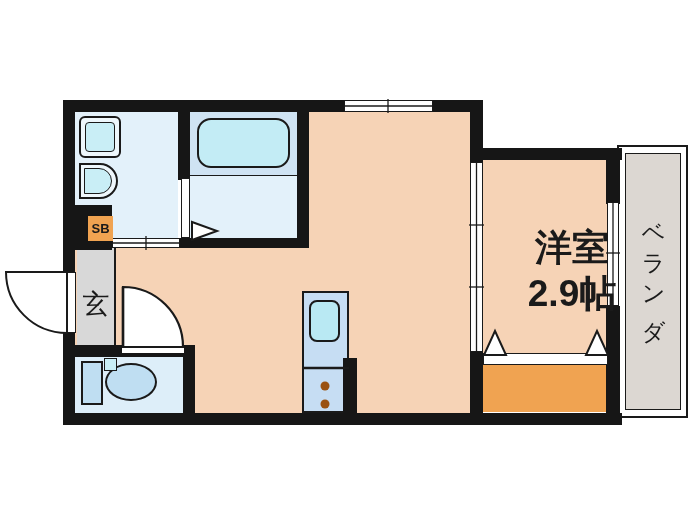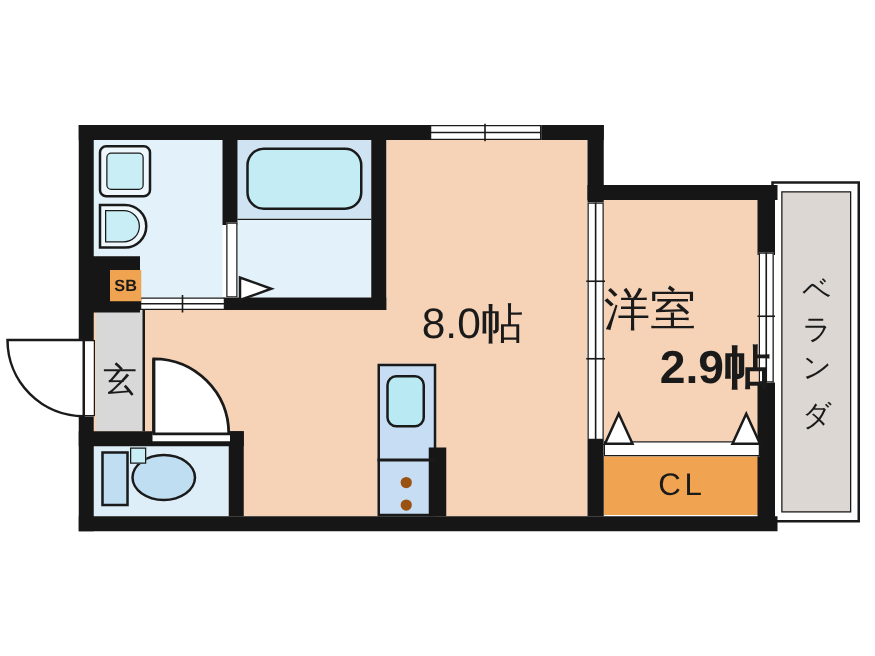--- a/index.html
+++ b/index.html
@@ -105,24 +105,22 @@
 
     <line x1="302" y1="368" x2="349" y2="368" stroke="#1a1a1a" stroke-width="2.5"></line>
     <circle cx="325" cy="386" r="4.5" fill="#9a5212"></circle>
     <circle cx="325" cy="404" r="4.5" fill="#9a5212"></circle>
   </svg>
 
   <div class="abs z-open label" style="left:74px;top:216px;width:25px;height:25px;background:var(--accent-orange,#f0a351);display:flex;align-items:center;justify-content:center;font-size:13px;font-weight:bold;margin-left:14px;">
     <span>SB</span>
   </div>
 
-  <div class="abs z-text label label-center" style="left:298px;top:236px;width:160px;font-size:34px;font-weight:500;">8.0帖</div>
 
-  <div class="abs z-text label label-center" style="left:440px;top:223px;width:160px;font-size:37px;font-weight:400;">洋室</div>
+  <div class="abs z-text label label-center" style="left:492px;top:223px;width:160px;font-size:37px;font-weight:700;">洋室</div>
   <div class="abs z-text label label-center" style="left:492px;top:269px;width:160px;font-size:37px;font-weight:700;">2.9帖</div>
 
   <div class="abs z-text label label-center" style="left:76px;top:286px;width:40px;font-size:27px;font-weight:500;">玄</div>
 
-  <div class="abs z-text label label-center" style="left:485px;top:374px;width:121px;font-size:25px;font-weight:500;letter-spacing:3px;">CL</div>
 
   <div class="abs z-text label v-text" style="left:639px;top:206px;font-size:23px;font-weight:500;letter-spacing:6px;">ベランダ</div>
 
 </div>
 
 </body></html>

